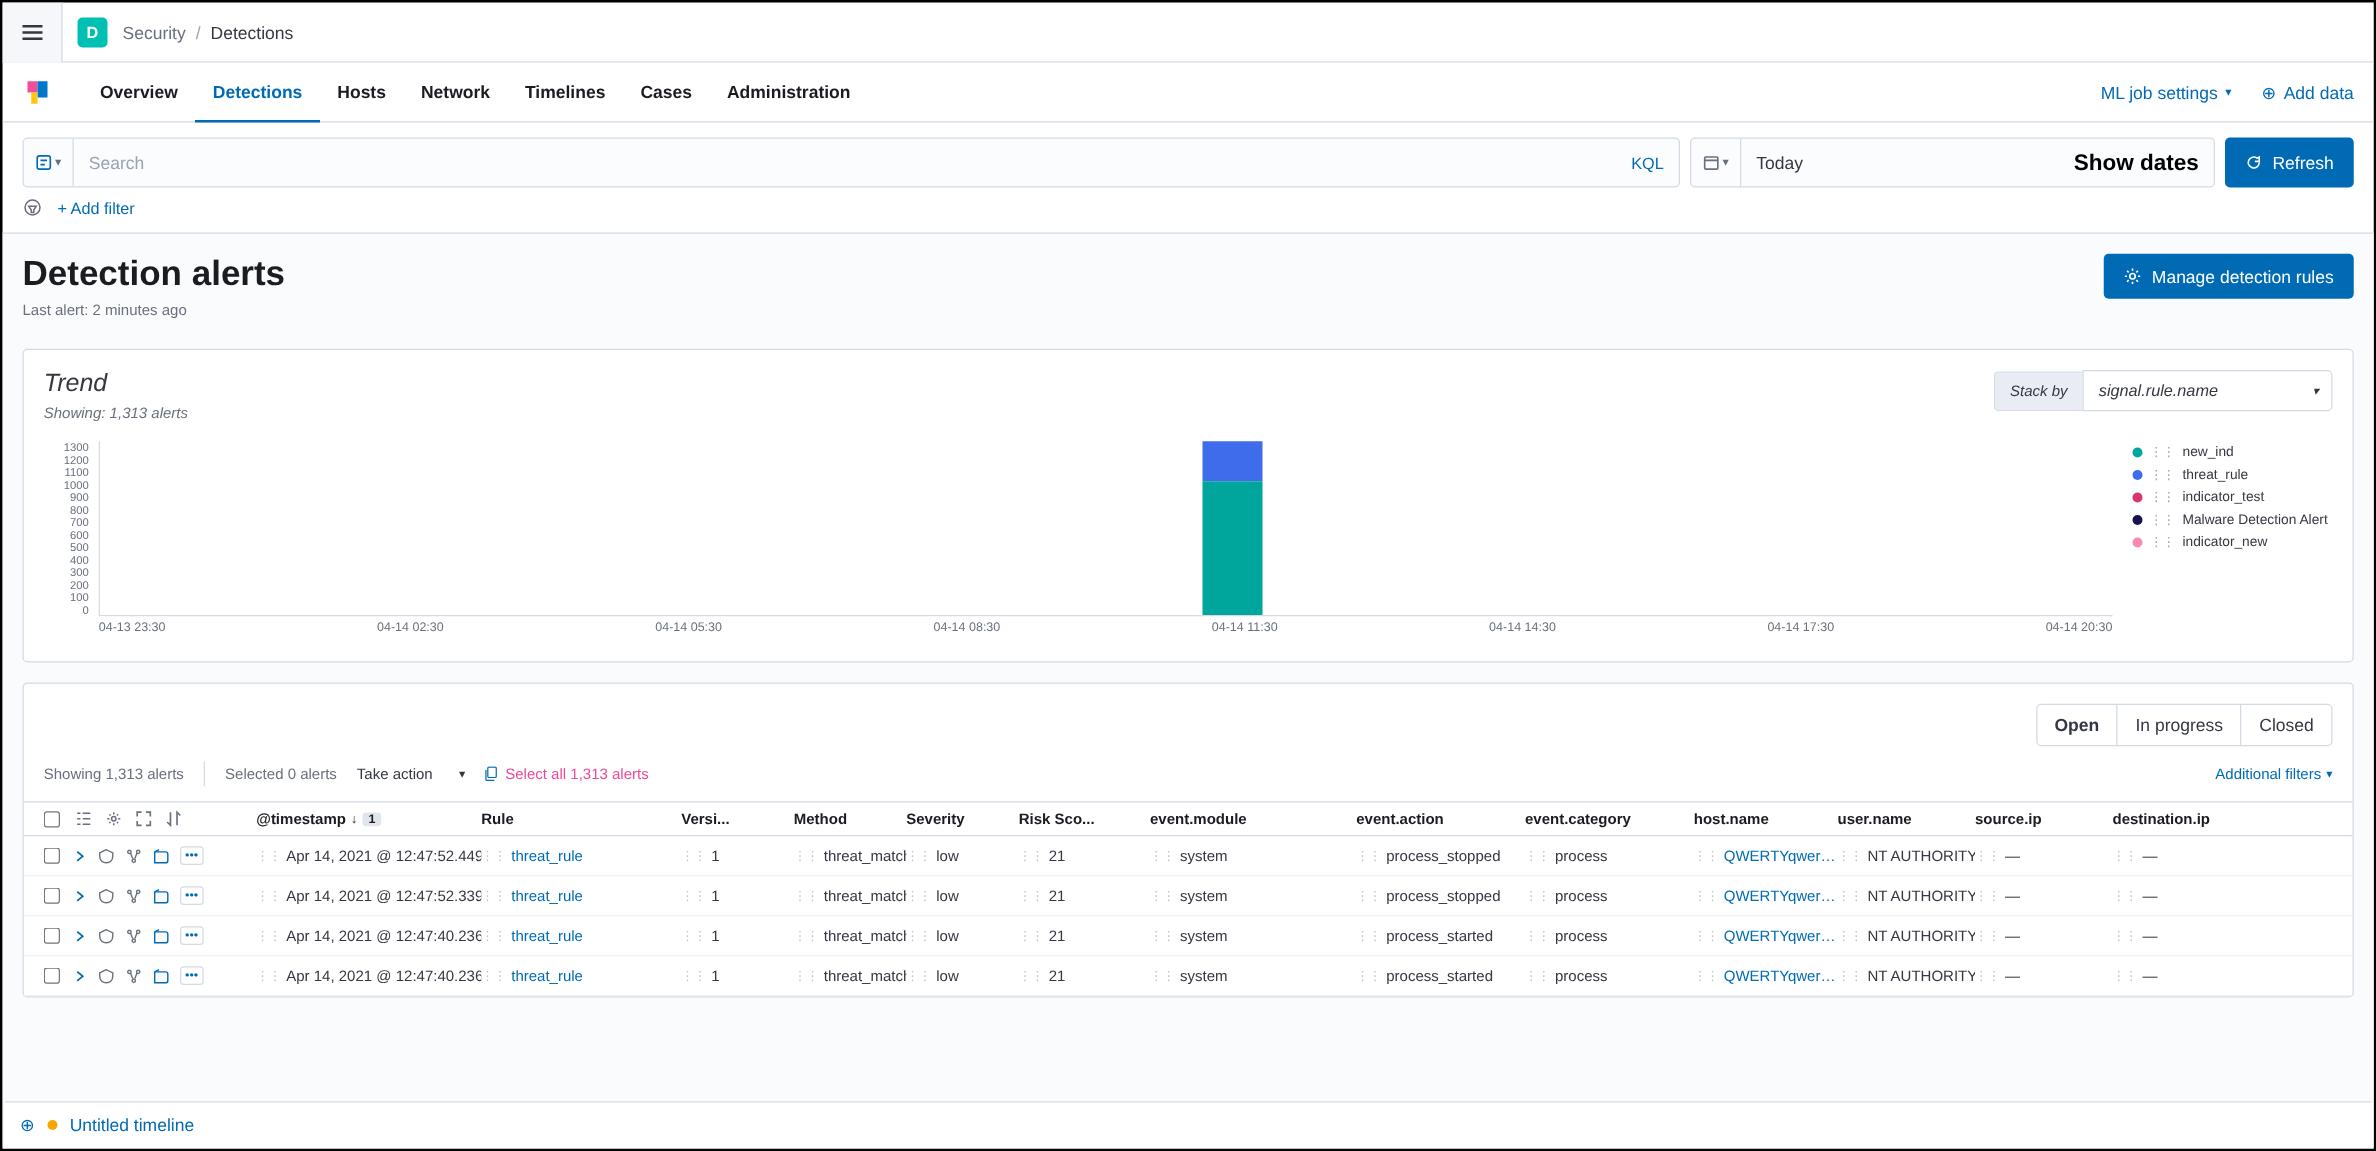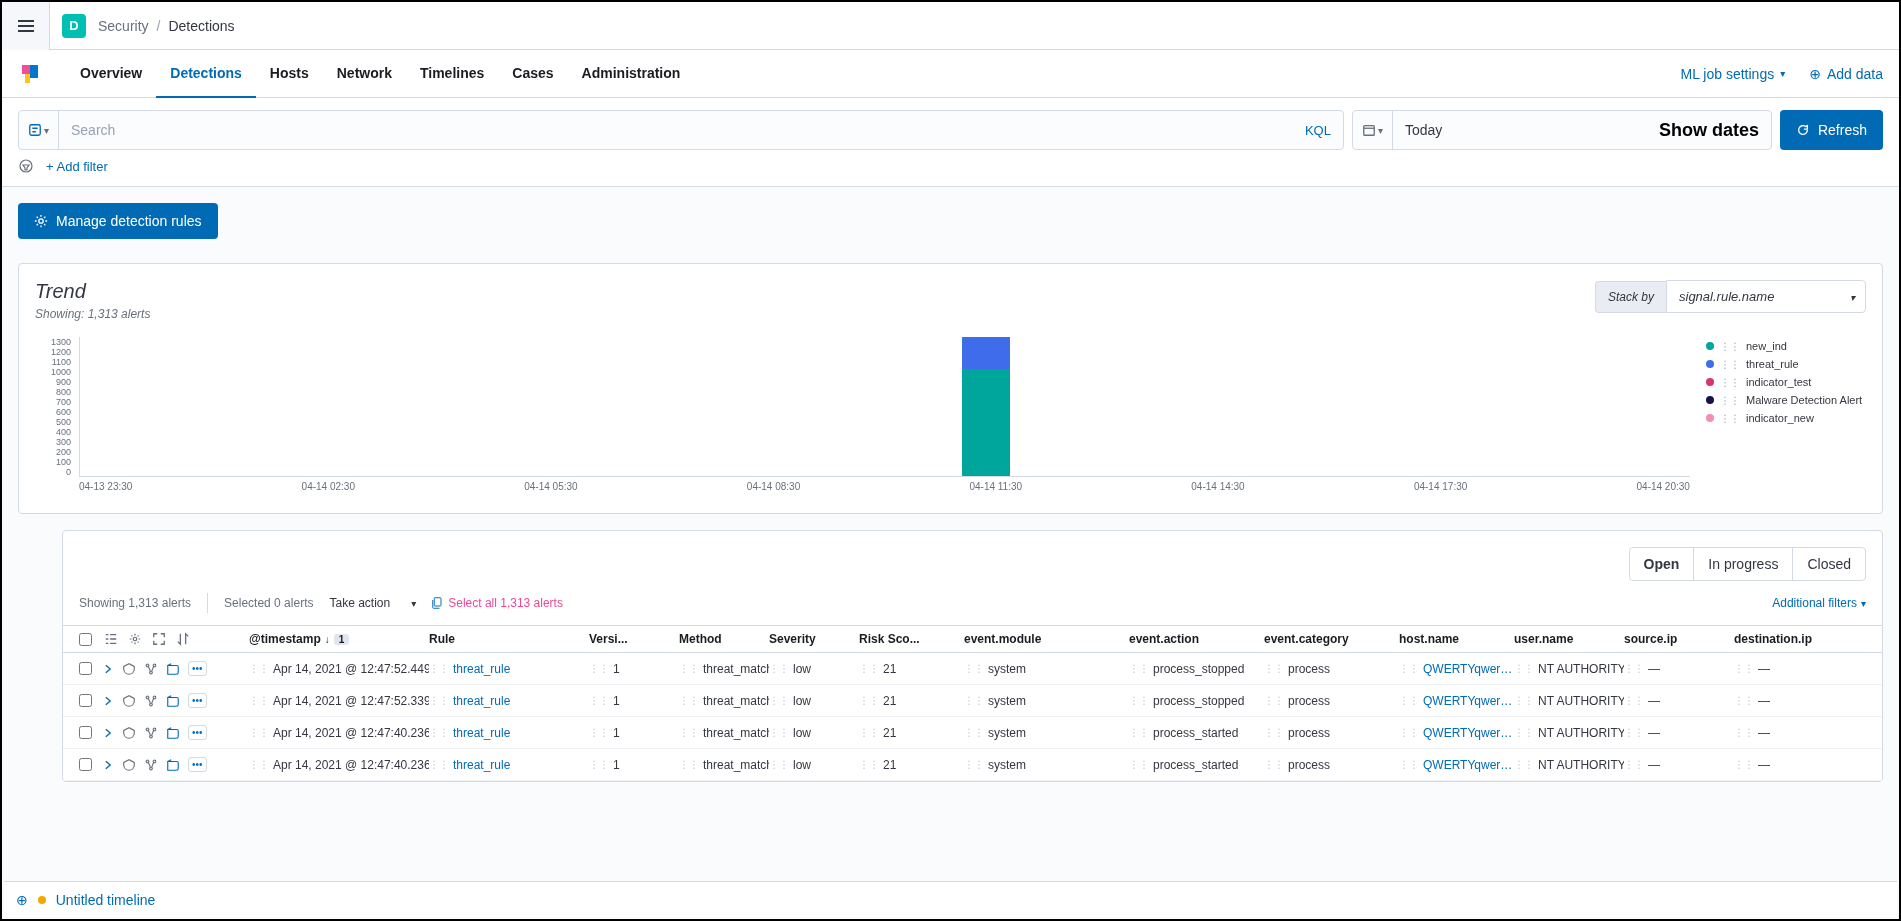--- a/index.html
+++ b/index.html
@@ -48,21 +48,21 @@
 .chart-plot { flex: 1; position: relative; height: 160px; }
 .y-axis { position: absolute; left: 0; top: 0; bottom: 20px; width: 40px; display: flex; flex-direction: column; justify-content: space-between; font-size: 9px; color: #69707d; text-align: right; padding-right: 4px; }
 .plot-body { position: absolute; left: 44px; right: 0; top: 0; bottom: 20px; border-left: 1px solid #d3dae6; border-bottom: 1px solid #d3dae6; }
 .bar { position: absolute; width: 48px; bottom: 0; }
 .bar-seg { width: 100%; }
 .x-axis { position: absolute; left: 44px; right: 0; bottom: 0; height: 16px; display: flex; justify-content: space-between; font-size: 10px; color: #69707d; }
 .legend { width: 160px; font-size: 11px; }
 .legend-item { display: flex; align-items: center; gap: 6px; padding: 3px 0; cursor: pointer; }
 .legend-dot { width: 8px; height: 8px; border-radius: 50%; flex-shrink: 0; }
 .legend-grip { color: #98a2b3; font-size: 10px; }
-.table-panel { background: #fff; border: 1px solid #d3dae6; border-radius: 4px; padding: 16px 0 0 0; margin-left: 44px; }
+.table-panel { background: #fff; border: 1px solid #d3dae6; border-radius: 4px; padding: 16px 0 0 0; }
 .table-toolbar { display: flex; align-items: center; padding: 0 16px 12px 16px; gap: 16px; font-size: 13px; }
 .tab-group { margin-left: auto; display: flex; border: 1px solid #d3dae6; border-radius: 4px; }
 .status-tab { padding: 8px 14px; cursor: pointer; border-right: 1px solid #d3dae6; font-size: 14px; }
 .status-tab:last-child { border-right: none; }
 .status-tab.active { font-weight: 700; }
 .toolbar-row2 { display: flex; align-items: center; padding: 0 16px 12px 16px; gap: 16px; font-size: 12px; color: #69707d; border-bottom: 1px solid #d3dae6; }
 .toolbar-sep { width: 1px; height: 20px; background: #d3dae6; }
 .take-action { color: #343741; cursor: pointer; display: flex; align-items: center; gap: 21px; }
 .select-all { color: #ec4899; cursor: pointer; display: flex; align-items: center; gap: 4px; }
 .additional-filters { margin-left: auto; color: #006bb4; cursor: pointer; display: flex; align-items: center; gap: 4px; }
@@ -182,20 +182,24 @@
     <svg width="16" height="16" viewBox="0 0 16 16">
         <circle cx="8" cy="8" r="6" fill="none" stroke="#69707d" stroke-width="1.2"></circle>
         <path d="M5 7h6l-2 3v2h-2v-2z" fill="none" stroke="#69707d" stroke-width="1.2"></path>
       </svg>
   </span>
   <span class="add-filter">+ Add filter</span>
 </div>
 
 <div class="content">
   <div class="page-header">
+    <div>
+      <div class="page-title">Detection alerts</div>
+      <div class="page-subtitle">Last alert: 2 minutes ago</div>
+    </div>
     <button class="primary-btn">
       <svg width="14" height="14" viewBox="0 0 16 16">
           <circle cx="8" cy="8" r="2.5" fill="none" stroke="#fff" stroke-width="1.5"></circle>
           <path d="M8 1v2M8 13v2M1 8h2M13 8h2M3 3l1.5 1.5M11.5 11.5L13 13M3 13l1.5-1.5M11.5 4.5L13 3" stroke="#fff" stroke-width="1.5"></path>
         </svg>
       <span>Manage detection rules</span>
     </button>
   </div>
 
   <div class="panel">

